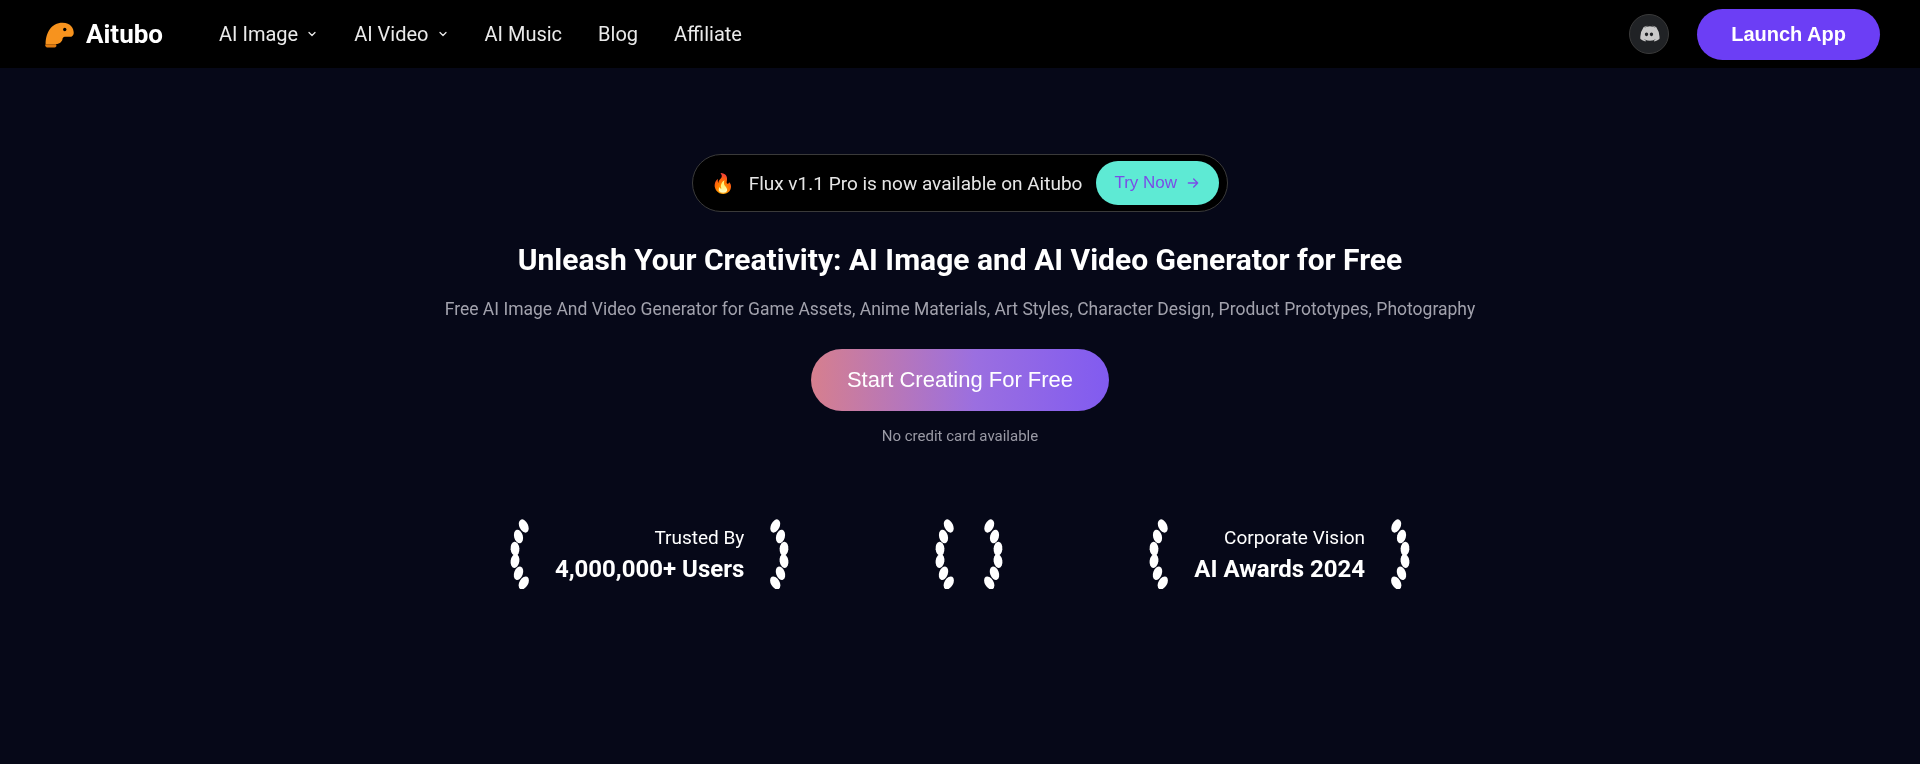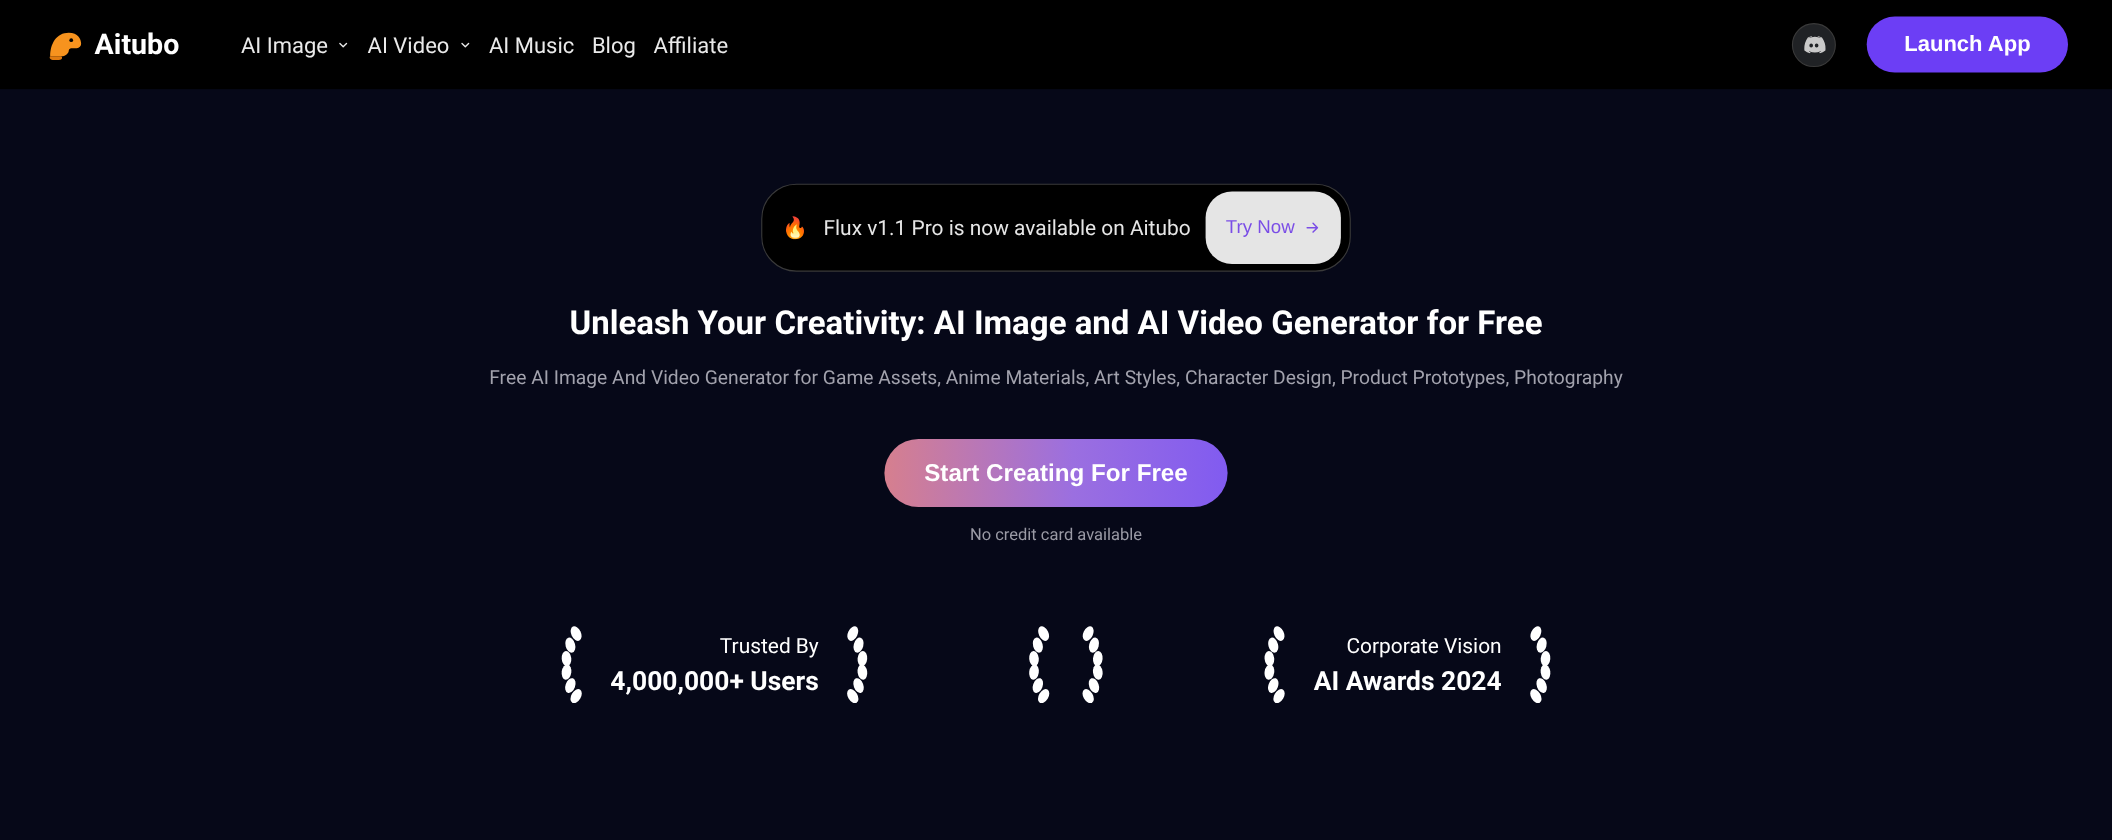--- a/index.html
+++ b/index.html
@@ -5,21 +5,21 @@
   * { margin: 0; padding: 0; box-sizing: border-box; }
   body {
     background: #060818;
     color: #fff;
     font-family: -apple-system, BlinkMacSystemFont, "Segoe UI", Roboto, Helvetica, Arial, sans-serif;
     width: 1920px;
     height: 764px;
     overflow: hidden;
   }
   header {
-    height: 81px;
+    height: 68px;
     display: flex;
     align-items: center;
     padding: 16px 40px;
     background: #000;
   }
   .logo-box {
     display: flex;
     align-items: center;
     gap: 10px;
     margin-right: 56px;
@@ -29,21 +29,21 @@
     height: 36px;
   }
   .logo-text {
     font-size: 26px;
     font-weight: 700;
     color: #fff;
   }
   nav.main-nav {
     display: flex;
     align-items: center;
-    gap: 16px;
+    gap: 36px;
   }
   .nav-item {
     display: flex;
     align-items: center;
     gap: 8px;
     font-size: 20px;
     color: #eaeaea;
     cursor: pointer;
   }
   .chev {
@@ -88,23 +88,23 @@
     border: 1px solid #3a3a3a;
     background: #000;
     border-radius: 32px;
     padding: 6px 8px 6px 18px;
   }
   .promo-text {
     font-size: 19px;
     color: #e6e6e6;
   }
   .try-now {
-    background: #e5e5e5;
+    background: #5eead4;
     border-radius: 24px;
-    padding: 23px 18px;
+    padding: 12px 18px;
     display: flex;
     align-items: center;
     gap: 8px;
     color: #7a4de6;
     font-size: 17px;
     cursor: pointer;
     border: none;
   }
   .try-now svg { width: 16px; height: 16px; stroke: #7a4de6; }
 
@@ -114,26 +114,26 @@
     font-weight: 700;
     text-align: center;
   }
   p.subhero {
     margin-top: 22px;
     font-size: 17.5px;
     color: #a2a2ad;
     text-align: center;
   }
   .cta {
-    margin-top: 45px;
+    margin-top: 30px;
     border: none;
     border-radius: 36px;
     padding: 18px 36px;
     font-size: 22px;
-    font-weight: 700;
+    font-weight: 400;
     color: #fff;
     cursor: pointer;
     background: linear-gradient(90deg, #d67f8e 0%, #9b6fe0 55%, #815bf0 100%);
   }
   .nocredit {
     margin-top: 16px;
     font-size: 15px;
     color: #9a9aa5;
   }
 

